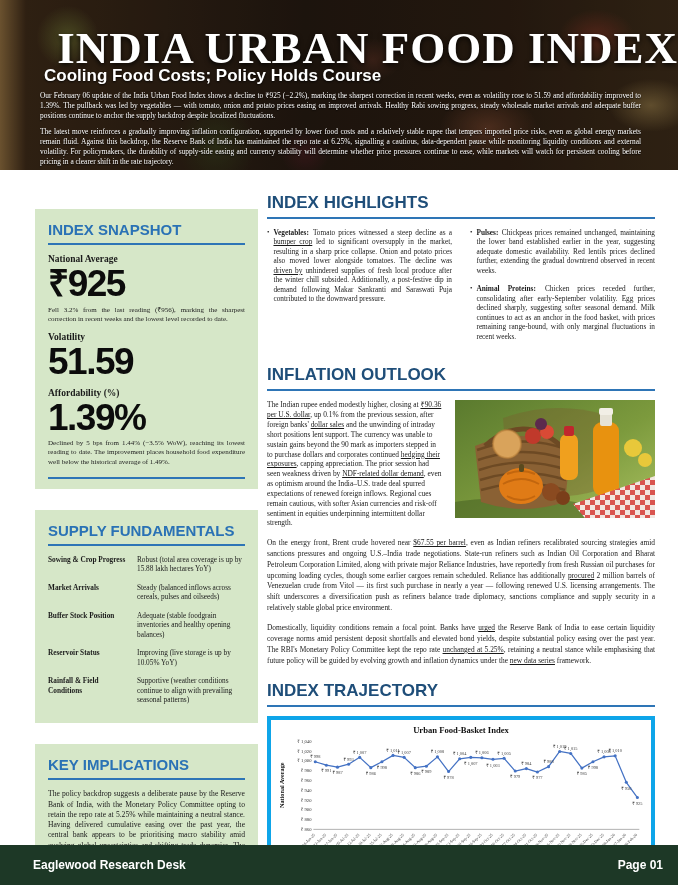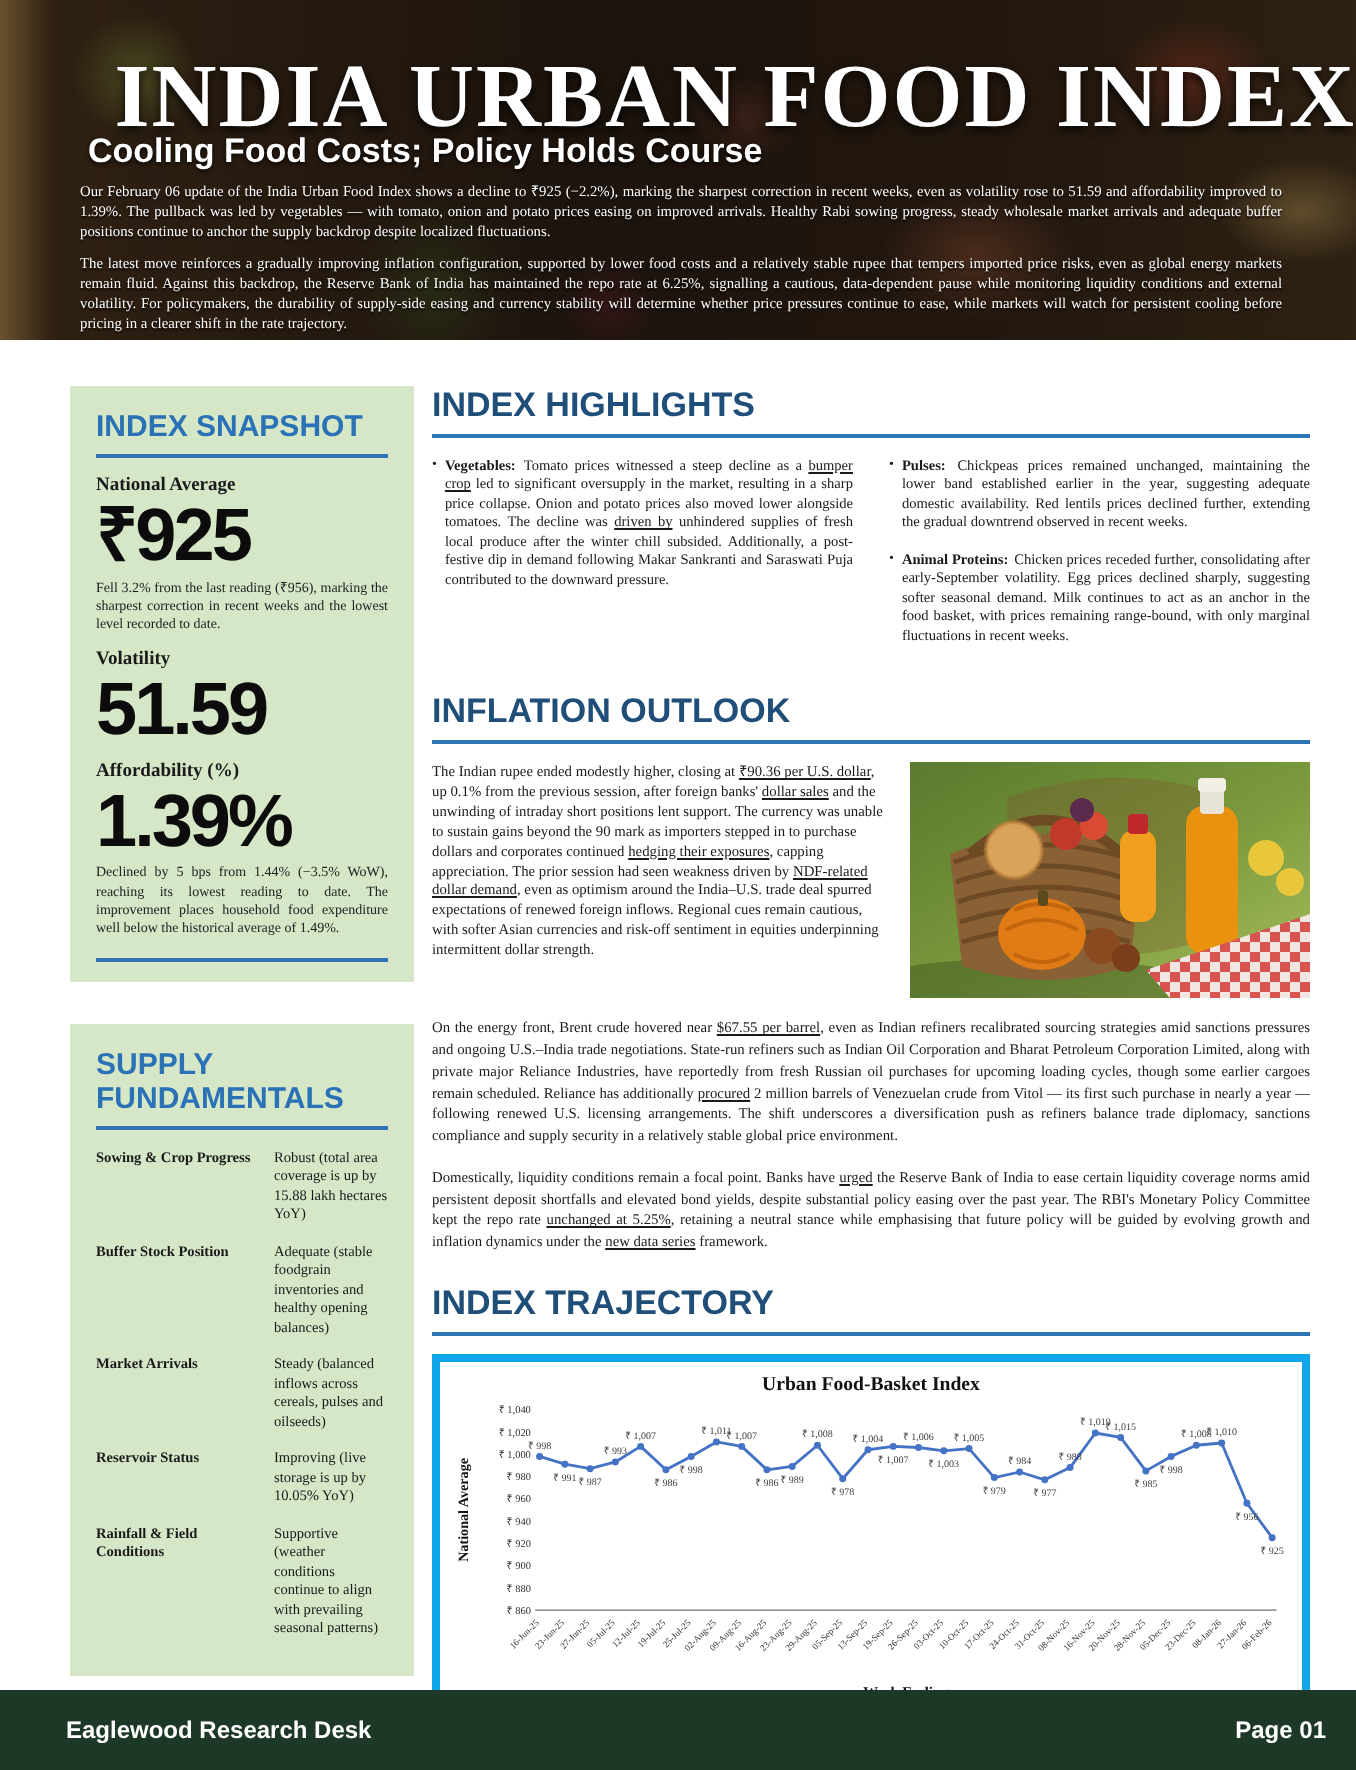--- a/index.html
+++ b/index.html
@@ -23,21 +23,21 @@
     text-shadow:0 2px 5px rgba(0,0,0,.85);}
   .hero-copy{position:absolute;z-index:2;left:40px;right:37px;top:66px;color:#fff;}
   .hero-copy h2{margin:0 4px 5px;font:700 17px "Liberation Sans",sans-serif;
     text-shadow:0 1px 2px rgba(0,0,0,.8);}
   .hero-copy p{margin:0 0 7px;font-size:7.4px;line-height:1.32;text-align:justify;
     text-shadow:0 1px 1px rgba(0,0,0,.9);}
 
   
   main{position:absolute;top:170px;left:0;right:0;bottom:40px;padding:23px 23px 0 35px;
        display:flex;gap:9px;}
-  .sidebar{width:172px;flex:none;}
+  .sidebar{width:223px;flex:none;margin-top:16px;}
   .content{flex:1;min-width:0;}
 
   
   .panel{background:#d6e7c8;padding:12px 13px 10px;margin-bottom:21px;}
   .panel h3{margin:0 0 5px;font:700 15px "Liberation Sans",sans-serif;color:#2a72b5;}
   .rule-s{height:2px;background:#2e75b6;margin-bottom:9px;}
   .rule-e{height:2px;background:#2e75b6;margin-top:10px;}
   .metric-label{font-weight:700;font-size:9.5px;margin:7px 0 1px;}
   .metric-value{font:700 37px "Liberation Sans",sans-serif;letter-spacing:-1.5px;
     color:#0c0c0c;line-height:1.02;}
@@ -109,26 +109,26 @@
       </div>
 
       <div class="panel">
         <h3>SUPPLY FUNDAMENTALS</h3>
         <div class="rule-s"></div>
         <div class="supply-row">
           <div class="k">Sowing &amp; Crop Progress</div>
           <div class="v">Robust (total area coverage is up by 15.88 lakh hectares YoY)</div>
         </div>
         <div class="supply-row">
+          <div class="k">Market Arrivals</div>
+          <div class="v">Steady (balanced inflows across cereals, pulses and oilseeds)</div>
+        </div>
+        <div class="supply-row">
           <div class="k">Buffer Stock Position</div>
           <div class="v">Adequate (stable foodgrain inventories and healthy opening balances)</div>
-        </div>
-        <div class="supply-row">
-          <div class="k">Market Arrivals</div>
-          <div class="v">Steady (balanced inflows across cereals, pulses and oilseeds)</div>
         </div>
         <div class="supply-row">
           <div class="k">Reservoir Status</div>
           <div class="v">Improving (live storage is up by 10.05% YoY)</div>
         </div>
         <div class="supply-row">
           <div class="k">Rainfall &amp; Field Conditions</div>
           <div class="v">Supportive (weather conditions continue to align with prevailing seasonal patterns)</div>
         </div>
       </div>

